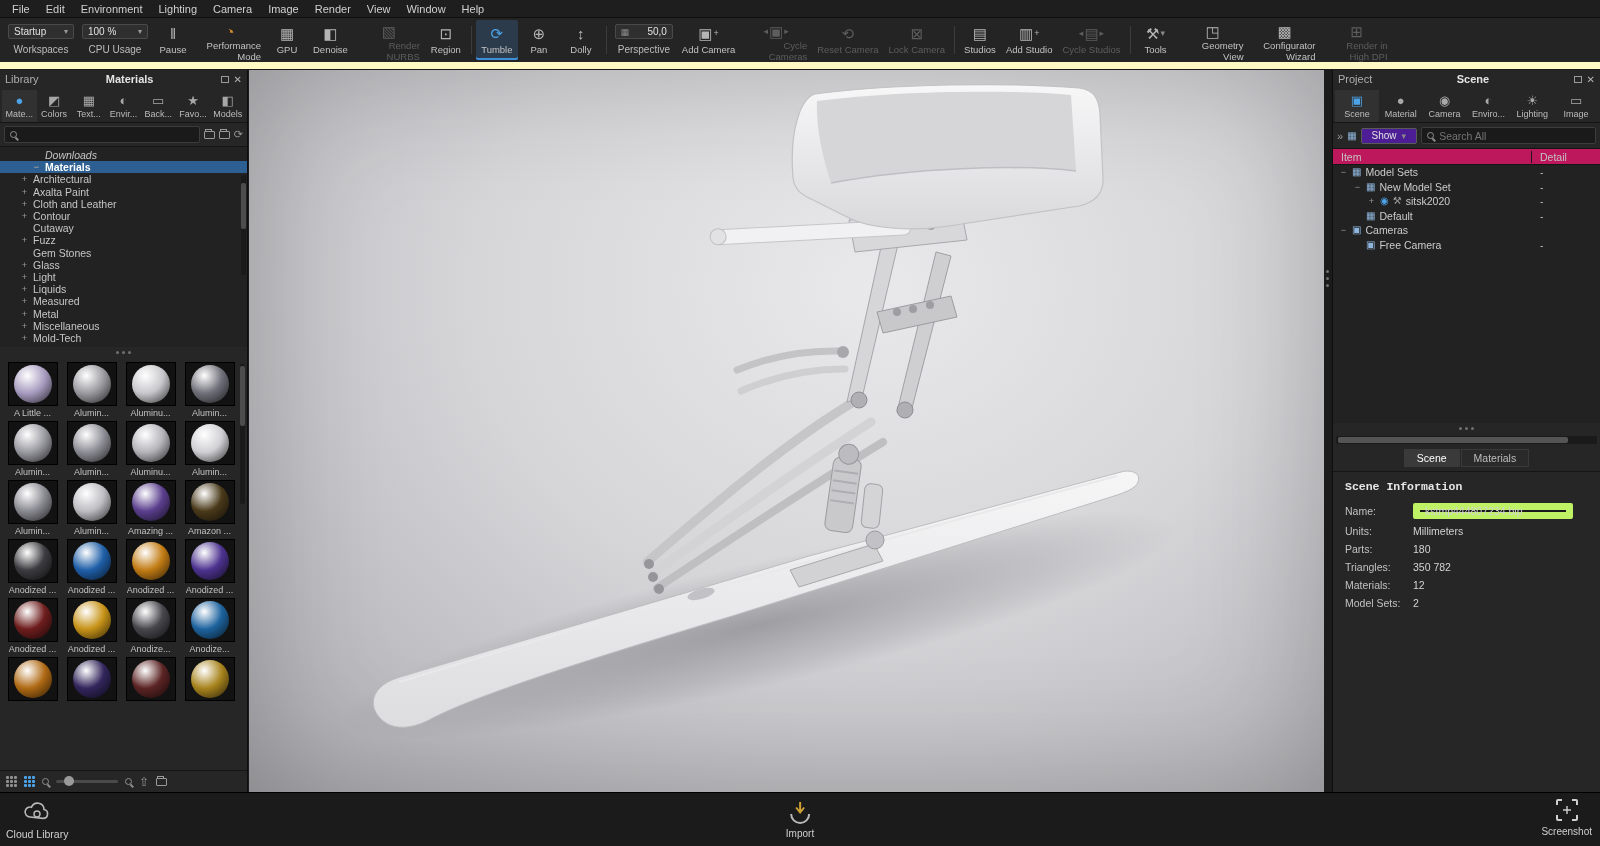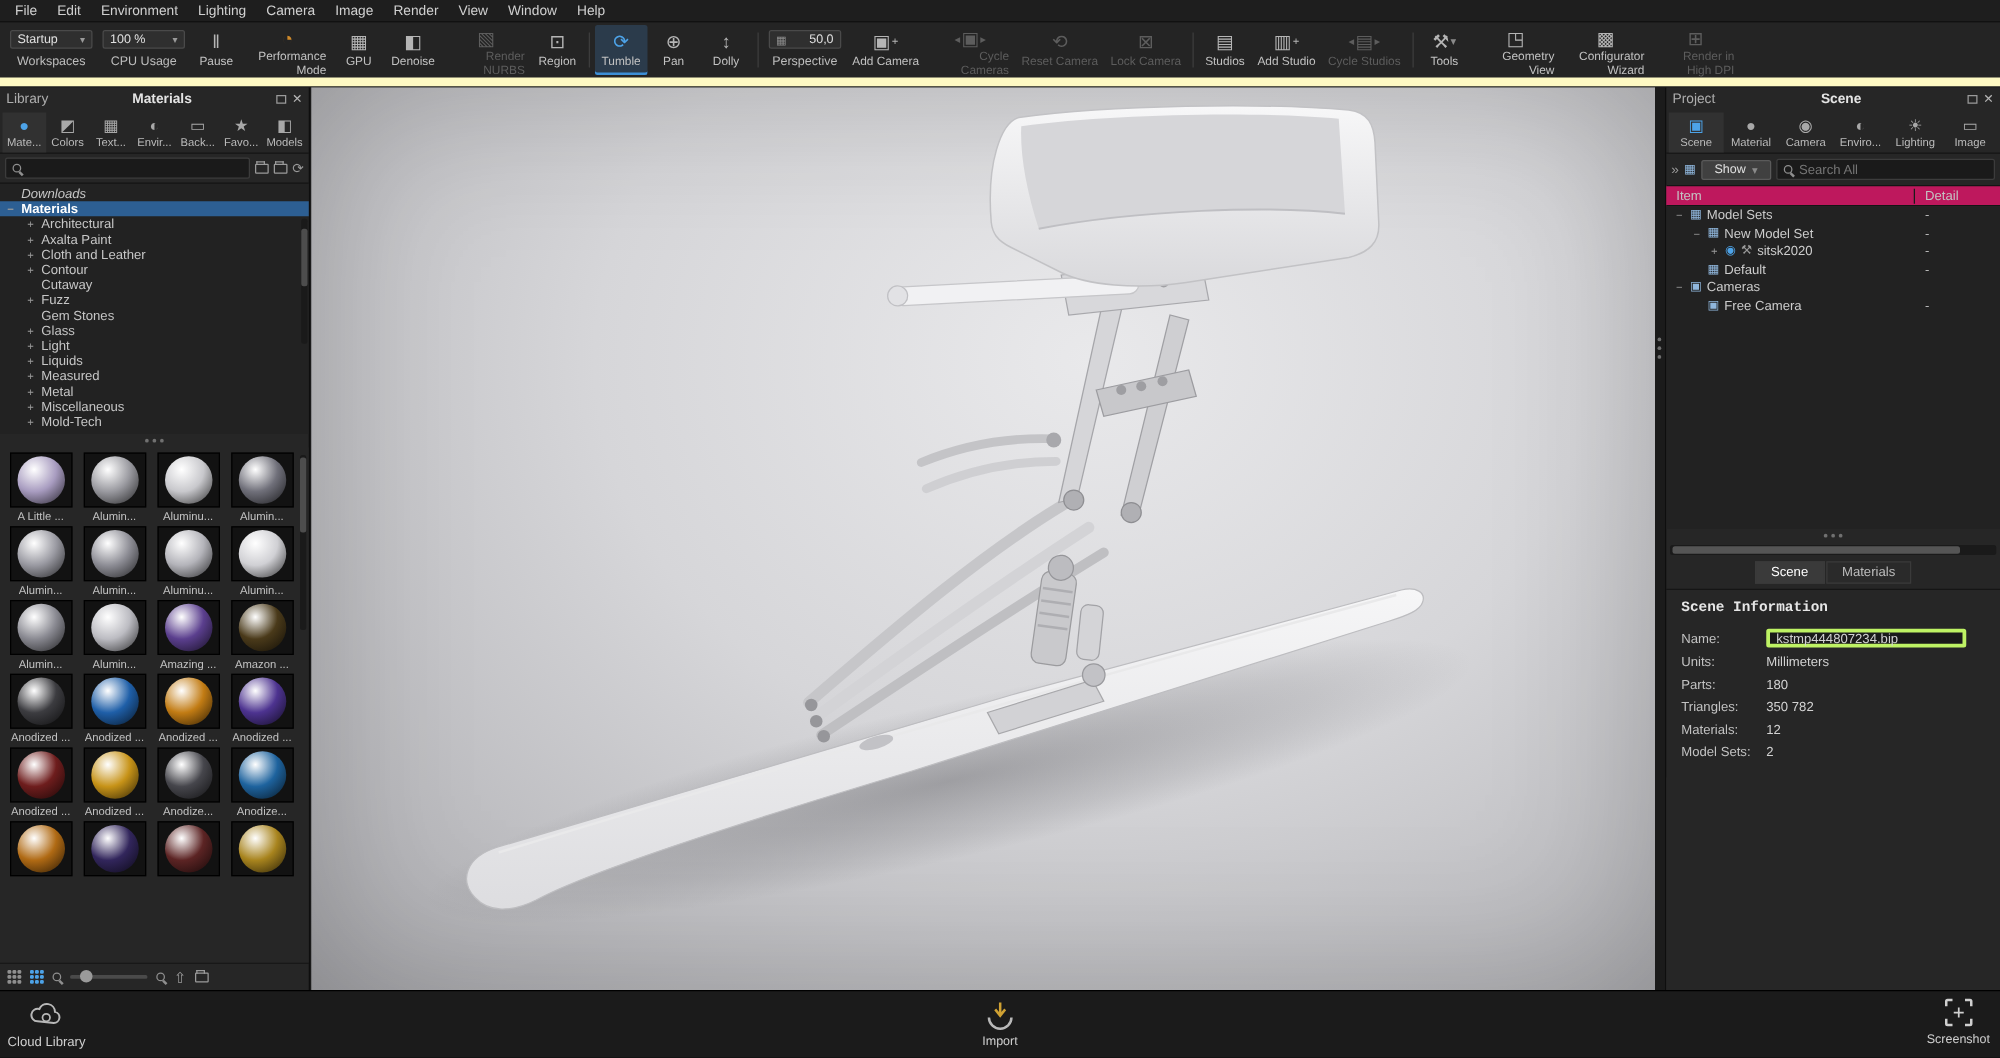--- a/index.html
+++ b/index.html
@@ -58,21 +58,21 @@
                       font-size:10.5px; width:100%; font-family:inherit; }
   .mag { width:7px; height:7px; border:1.5px solid #8f8f8f; border-radius:50%; position:relative; flex:0 0 auto; }
   .mag::after { content:""; position:absolute; width:4px; height:1.5px; background:#8f8f8f;
                 bottom:-2px; right:-3px; transform:rotate(45deg); }
   .sr-icons { display:flex; gap:4px; color:#9a9a9a; font-size:11px; align-items:center; }
   .folder-ico { width:11px; height:8px; border:1px solid #9a9a9a; border-radius:1px; position:relative; display:inline-block; }
   .folder-ico::before { content:""; position:absolute; top:-3px; left:0; width:5px; height:2px;
                         border:1px solid #9a9a9a; border-bottom:none; }
 
   .lib-tree { background:#222; border-top:1px solid #151515; padding:2px 0 3px; position:relative; flex:0 0 auto; }
-  .tree-item { height:12.2px; display:flex; align-items:center; font-size:10.5px; padding-left:4px;
+  .tree-item { height:12.2px; display:flex; align-items:center; font-size:10.5px; padding-left:32px;
                gap:4px; color:#c6c6c6; }
   .tree-item .exp { width:9px; font-size:9px; color:#9a9a9a; text-align:center; flex:0 0 auto; }
   .tree-item.child { padding-left:20px; }
   .tree-item.selected { background:#2d5f93; color:#fff; font-weight:bold; }
   .tree-item.italic { font-style:italic; }
   .vscroll { position:absolute; right:1px; width:5px; background:#1a1a1a; border-radius:2px; }
   .vscroll .vthumb { position:absolute; left:0; width:5px; background:#4d4d4d; border-radius:2px; }
 
   .hdots { display:flex; justify-content:center; gap:3px; padding:4px 0; flex:0 0 auto; }
   .hdots i { width:3px; height:3px; border-radius:50%; background:#707070; }
@@ -94,21 +94,21 @@
   .grid-ico { width:11px; height:11px; display:grid; grid-template-columns:repeat(3,1fr); gap:1px; }
   .grid-ico i { background:#8f8f8f; border-radius:1px; }
   .grid-ico.blue i { background:#4da3e8; }
   .slider-track { width:62px; height:3px; background:#4a4a4a; border-radius:2px; position:relative; }
   .slider-knob { position:absolute; top:-4px; left:8px; width:10px; height:10px; border-radius:50%; background:#9a9a9a; }
   .small-glyph { color:#9a9a9a; font-size:12px; line-height:1; }
 
   
   .proj-controls { display:flex; align-items:center; gap:4px; padding:4px 4px; flex:0 0 auto; }
   .chev { color:#9a9a9a; font-size:11px; }
-  .show-btn { background:#404040; border:1px solid #5a5a5a; border-radius:2px; padding:1px 10px;
+  .show-btn { background:#4c1d95; border:1px solid #5a5a5a; border-radius:2px; padding:1px 10px;
               font-size:10px; color:#e0e0e0; display:flex; align-items:center; gap:5px; height:16px; }
   .table-head { display:flex; height:17px; background:#be185d; border-top:1px solid #151515;
                 border-bottom:1px solid #151515; font-size:10.5px; color:#c4c4c4; align-items:center; flex:0 0 auto; }
   .col-item { flex:1; padding-left:8px; border-right:1px solid #1a1a1a; }
   .col-detail { width:68px; padding-left:8px; }
   .proj-tree-wrap { height:258px; background:#222; position:relative; flex:0 0 auto; }
   .ptree-row { display:flex; align-items:center; height:14.5px; font-size:10.5px; color:#cccccc; }
   .ptree-left { flex:1; display:flex; align-items:center; gap:4px; overflow:hidden; }
   .ptree-detail { width:68px; padding-left:8px; color:#b8b8b8; }
   .pt-exp { width:9px; text-align:center; font-size:9px; color:#9a9a9a; flex:0 0 auto; }
@@ -119,21 +119,21 @@
   .hthumb { position:absolute; top:1px; left:2px; height:6px; width:88%; background:#555; border-radius:2px; }
   .proj-bottom-tabs { display:flex; justify-content:center; padding:3px 0 4px; gap:1px;
                       border-bottom:1px solid #151515; flex:0 0 auto; }
   .pb-tab { padding:2px 12px; font-size:10.5px; color:#bdbdbd; background:#2a2a2a; border:1px solid #3a3a3a; }
   .pb-tab.active { background:#3a3a3a; color:#fff; }
   .scene-info { padding:8px 12px; flex:0 0 auto; }
   .si-heading { font-weight:bold; font-size:11.5px; color:#e6e6e6; margin-bottom:10px;font-family:Liberation Mono, monospace; }
   .si-row { display:flex; margin-bottom:6px; font-size:10.5px; align-items:center; }
   .si-label { width:68px; color:#c2c2c2; flex:0 0 auto; }
   .si-value { color:#d2d2d2; }
-  .si-input { background:#1a1a1a; border:3px solid #bef264; border-radius:2px; padding:1px 5px;
+  .si-input { background:#1a1a1a; border:7px solid #bef264; border-radius:2px; padding:1px 5px;
               width:160px; color:#d2d2d2; height:15px; display:flex; align-items:center; }
   .panel-fill { flex:1 1 auto; background:#262626; }
 
   
   .viewport { position:absolute; top:70px; left:249px; width:1075px; bottom:54px;
               background:radial-gradient(ellipse at 58% 30%, #e9e9eb 0%, #d6d6d9 45%, #ababaf 100%);
               box-shadow:inset 0 0 130px rgba(0,0,0,0.22); }
   .viewport svg { position:absolute; top:0; left:0; }
 
   

